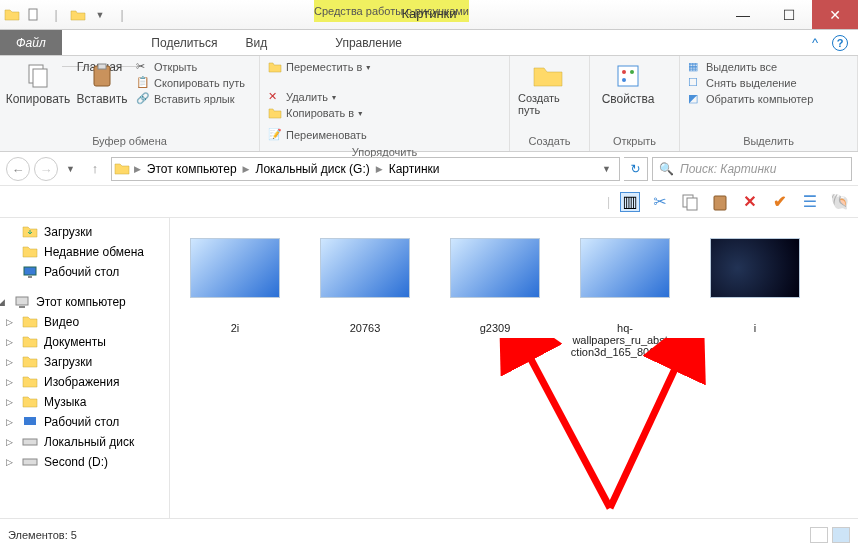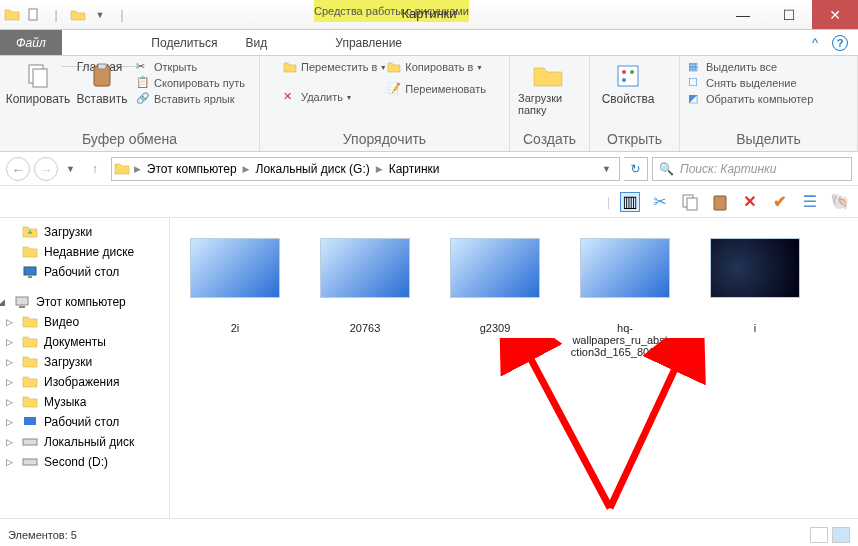--- a/index.html
+++ b/index.html
@@ -19,21 +19,21 @@
   .tabrow { height: 26px; display: flex; align-items: stretch; border-bottom: 1px solid #d0d0d0; }
   .tabrow .file { background: #737373; color: #fff; padding: 0 16px; display: flex; align-items: center; font-style: italic; }
   .tabrow .tab { padding: 0 14px; display: flex; align-items: center; color: #444; }
   .tabrow .tab.active { background: #fef9c3; border: 1px solid #d0d0d0; border-bottom: none; margin-bottom:-1px;margin-top:36px;}
   .tabrow .help { margin-left: auto; display: flex; align-items: center; gap: 14px; padding-right: 10px; color: #1979ca; }
 
   
   .ribbon { height: 96px; background: #f5f6f7; display: flex; border-bottom: 1px solid #d0d0d0; }
   .rgroup { border-right: 1px solid #e0e0e0; padding: 4px 8px; display: flex; flex-direction: column; }
   .rgroup .body { flex: 1; display: flex; align-items: flex-start; gap: 4px; }
-  .rgroup .label { text-align: center; font-size: 14px; color: #666; padding-top: 4px; }
+  .rgroup .label { text-align: center; font-size: 11px; color: #666; padding-top: 4px; }
   .bigbtn { display: flex; flex-direction: column; align-items: center; width: 60px; color: #444; }
   .bigbtn .bicon { width: 32px; height: 32px; display: flex; align-items: center; justify-content: center; font-size: 24px; }
   .smallbtns { display: flex; flex-direction: column; gap: 2px; font-size: 11px; color: #555; }
   .smallbtns div { display: flex; align-items: center; gap: 4px; white-space: nowrap; }
   .smallbtns svg, .smallbtns .si { width: 14px; height: 14px; flex-shrink: 0; }
 
   
   .addr { height: 34px; display: flex; align-items: center; gap: 4px; padding: 4px 6px; border-bottom: 1px solid #e5e5e5; }
   .navbtn { width: 24px; height: 24px; border: 1px solid #ccc; border-radius: 50%; display: flex; align-items: center; justify-content: center; color: #888; font-size: 13px; }
   .crumbs { flex: 1; height: 24px; border: 1px solid #c0c0c0; display: flex; align-items: center; padding: 0 2px; gap: 2px; font-size: 12px; }
@@ -151,21 +151,21 @@
         <div>
             <span class="si">🔗</span>
             <span>Вставить ярлык</span>
           </div>
       </div>
     </div>
     <div class="label">Буфер обмена</div>
   </div>
 
   <div class="rgroup" style="width:250px">
-    <div class="body" style="flex-direction:row;gap:2px;justify-content:center">
+    <div class="body" style="flex-direction:column;gap:2px;justify-content:center">
       <div style="display:flex;gap:16px" class="smallbtns">
         <div>
             <span class="si"><svg viewBox="0 0 14 14">
                 <path class="folder-svg" d="M1 3h4l1 2h7v7H1z"></path>
               </svg></span>
             <span>Переместить в</span> 
             <span style="font-size:8px">▾</span>
           </div>
         <div>
             <span class="si" style="color:#c33">✕</span>
@@ -191,21 +191,21 @@
   </div>
 
   <div class="rgroup" style="width:80px">
     <div class="body">
       <div class="bigbtn">
         <span class="bicon">
             <svg width="32" height="28" viewBox="0 0 32 28">
               <path class="folder-svg" d="M2 6h10l3 4h15v14H2z"></path>
             </svg>
           </span>
-        <span style="font-size:11px;line-height:1.1">Загрузки папку</span>
+        <span style="font-size:11px;line-height:1.1">Создать путь</span>
       </div>
     </div>
     <div class="label">Создать</div>
   </div>
 
   <div class="rgroup" style="width:90px">
     <div class="body">
       <div class="bigbtn">
         <span class="bicon">
             <svg width="28" height="28" viewBox="0 0 28 28">
@@ -300,21 +300,21 @@
           </svg>
         </span>
         <span>Загрузки</span>
       </div>
     <div class="item">
         <span class="ficon">
           <svg viewBox="0 0 16 16">
             <path class="folder-svg" d="M1 3h5l2 2h7v8H1z"></path>
           </svg>
         </span>
-        <span>Недавние диске</span>
+        <span>Недавние обмена</span>
       </div>
     <div class="item">
         <span class="ficon">
           <svg viewBox="0 0 16 16">
             <rect x="2" y="3" width="12" height="8" fill="#3a7bd5" stroke="#265"></rect>
             <rect x="6" y="12" width="4" height="2" fill="#888"></rect>
           </svg>
         </span>
         <span>Рабочий стол</span>
       </div>

